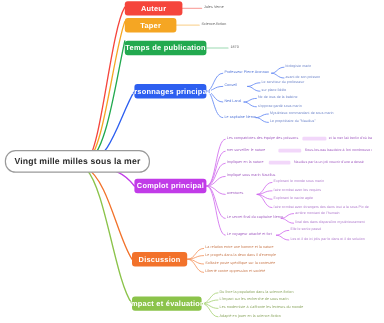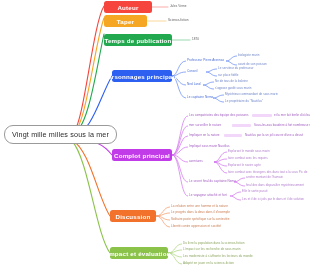--- a/index.html
+++ b/index.html
@@ -9,20 +9,21 @@
     -webkit-font-smoothing:antialiased;
   }
   #canvas{position:relative;width:310px;height:269px;}
   svg.links{position:absolute;left:0;top:0;width:310px;height:269px;pointer-events:none;}
 
   .root{
     position:absolute;left:4px;top:125px;
     padding:4px 7px;border:1px solid #9a9a9a;border-radius:9px;
     background:#ffffff;color:#2b2b2b;font-size:7.2px;white-space:nowrap;
     letter-spacing:.15px;
+    font-weight:bold;
   }
 
   .branch{
     position:absolute;border-radius:2.5px;color:#ffffff;
     font-size:6.2px;font-weight:bold;letter-spacing:.2px;
     display:flex;align-items:center;justify-content:center;
     white-space:nowrap;padding:0 5px;box-sizing:border-box;
   }
 
   .leaf{

